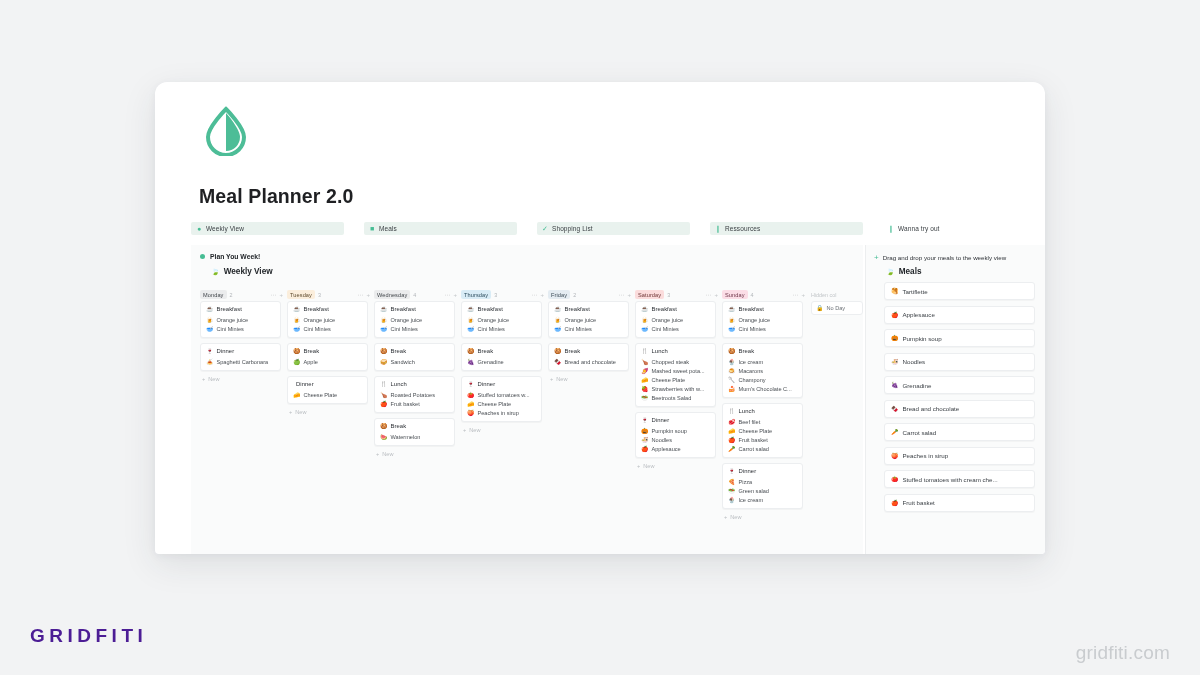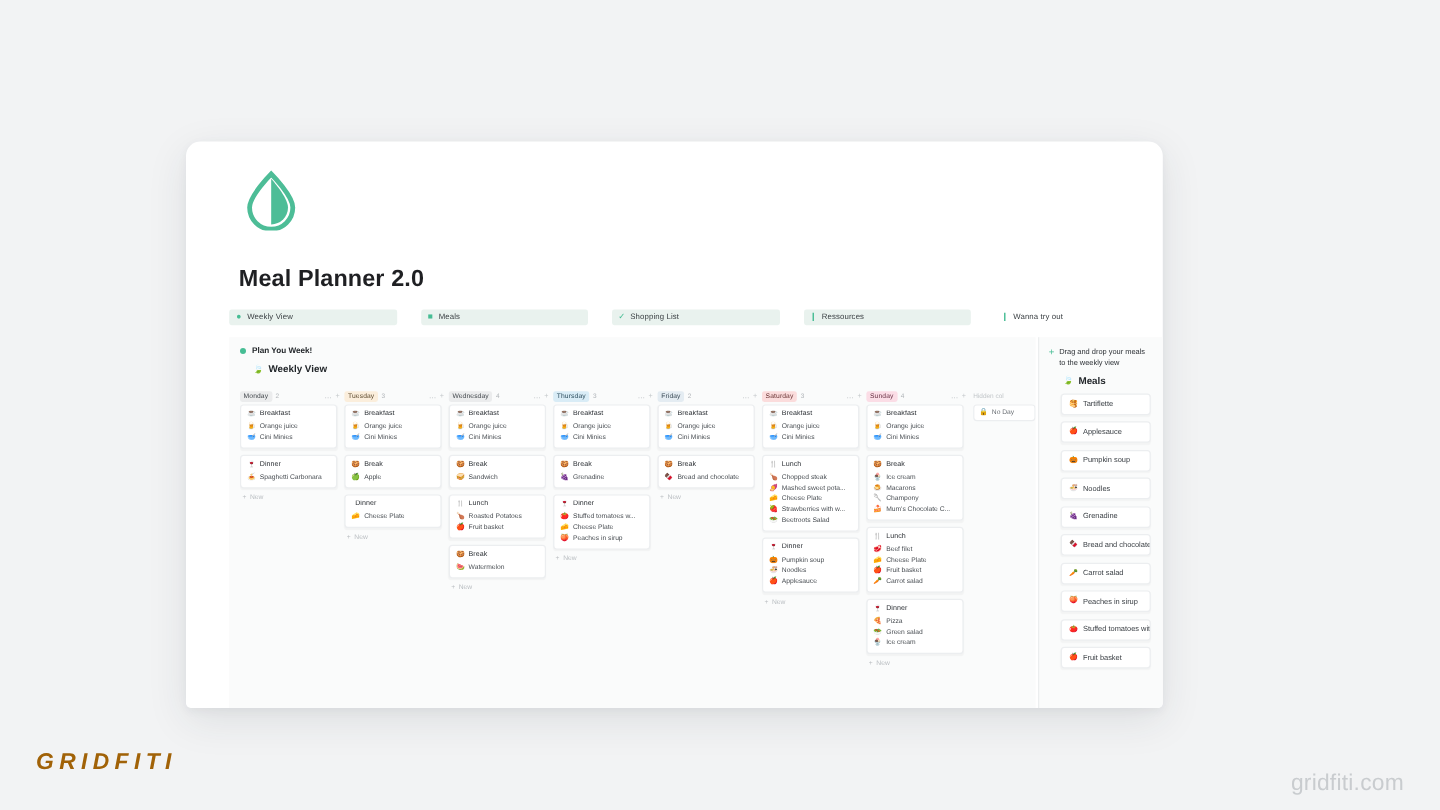--- a/index.html
+++ b/index.html
@@ -8,38 +8,36 @@
     font-family: "Liberation Sans", sans-serif;
     background: #f2f3f4;
     overflow: hidden;
   }
   .stage { position: relative; width: 1200px; height: 675px; background: #f2f3f4; }
 
   
   .brand-left {
     position: absolute; left: 30px; top: 625px;
     font-size: 19px; letter-spacing: 4.5px; font-weight: 700;
-    color: #a16207;
-    font-style: italic;
+    color: #4c1d95;
   }
   .brand-right {
     position: absolute; right: 30px; top: 642px;
     font-size: 19px; letter-spacing: .2px; font-weight: 400;
     color: #c9cccf;
   }
 
   
   .window {
     position: absolute; left: 155px; top: 82px;
-    width: 814px; height: 472px;
+    width: 890px; height: 472px;
     background: #ffffff;
     border-radius: 12px 12px 4px 4px;
     box-shadow: 0 10px 34px rgba(40,46,54,.10), 0 2px 8px rgba(40,46,54,.05);
     overflow: hidden;
-    margin-top: 36px;
   }
   .win-inner { position: relative; width: 100%; height: 100%; }
 
   
   .logo { position: absolute; left: 45px; top: 22px; width: 52px; height: 52px; }
 
   
   .page-title {
     position: absolute; left: 44px; top: 103px;
     font-size: 19.5px; font-weight: 700; color: #1f2023; letter-spacing: .1px;

